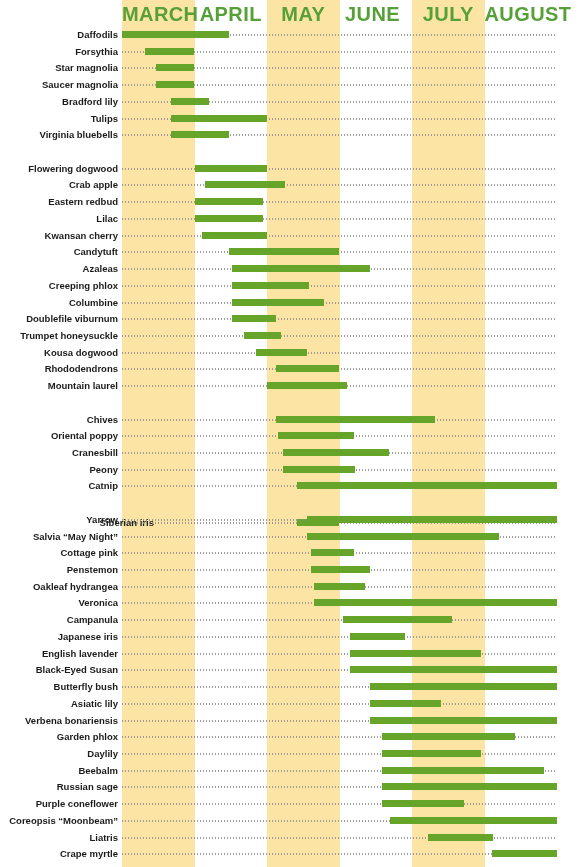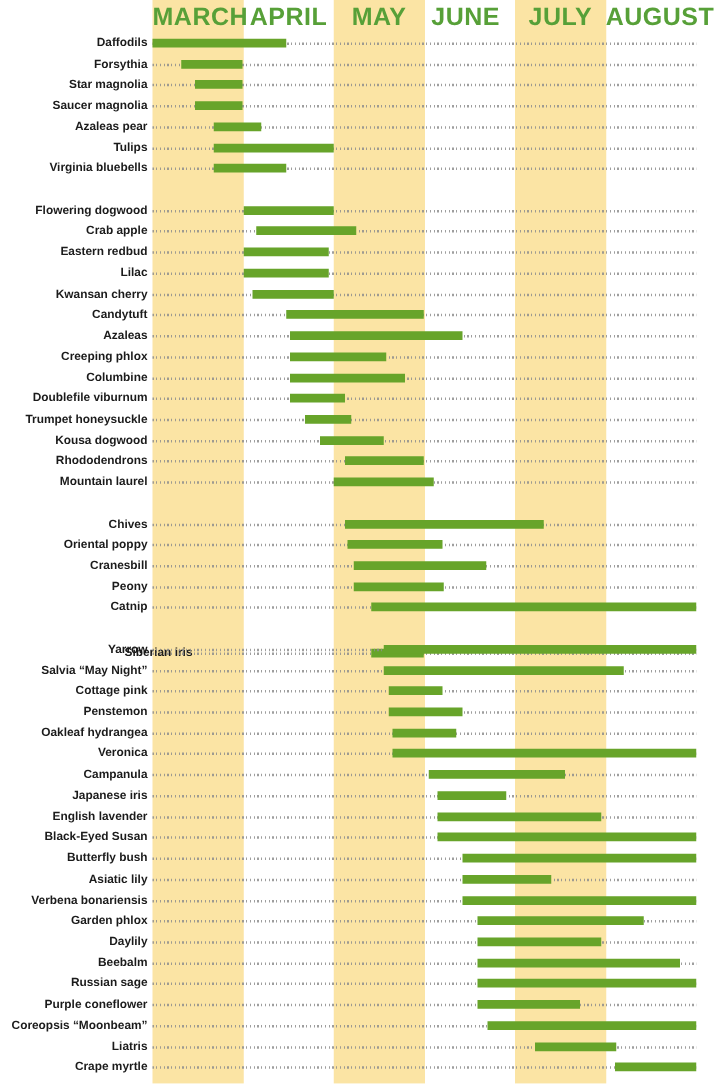--- a/index.html
+++ b/index.html
@@ -135,21 +135,21 @@
         <div class="row-label">Star magnolia</div>
         <div class="row-track"></div>
         <div class="row-bar" style="left: 156.075px; width: 38.425px; background: rgb(103, 164, 42);"></div>
       </div>
       <div class="row" style="top: 79.16px;">
         <div class="row-label">Saucer magnolia</div>
         <div class="row-track"></div>
         <div class="row-bar" style="left: 156.075px; width: 38.425px; background: rgb(103, 164, 42);"></div>
       </div>
       <div class="row" style="top: 95.88px;">
-        <div class="row-label">Azaleas pear</div>
+        <div class="row-label">Bradford lily</div>
         <div class="row-track"></div>
         <div class="row-bar" style="left: 171.3px; width: 37.7px; background: rgb(103, 164, 42);"></div>
       </div>
       <div class="row" style="top: 112.6px;">
         <div class="row-label">Tulips</div>
         <div class="row-track"></div>
         <div class="row-bar" style="left: 171.3px; width: 95.7px; background: rgb(103, 164, 42);"></div>
       </div>
       <div class="row" style="top: 129.32px;">
         <div class="row-label">Virginia bluebells</div>

